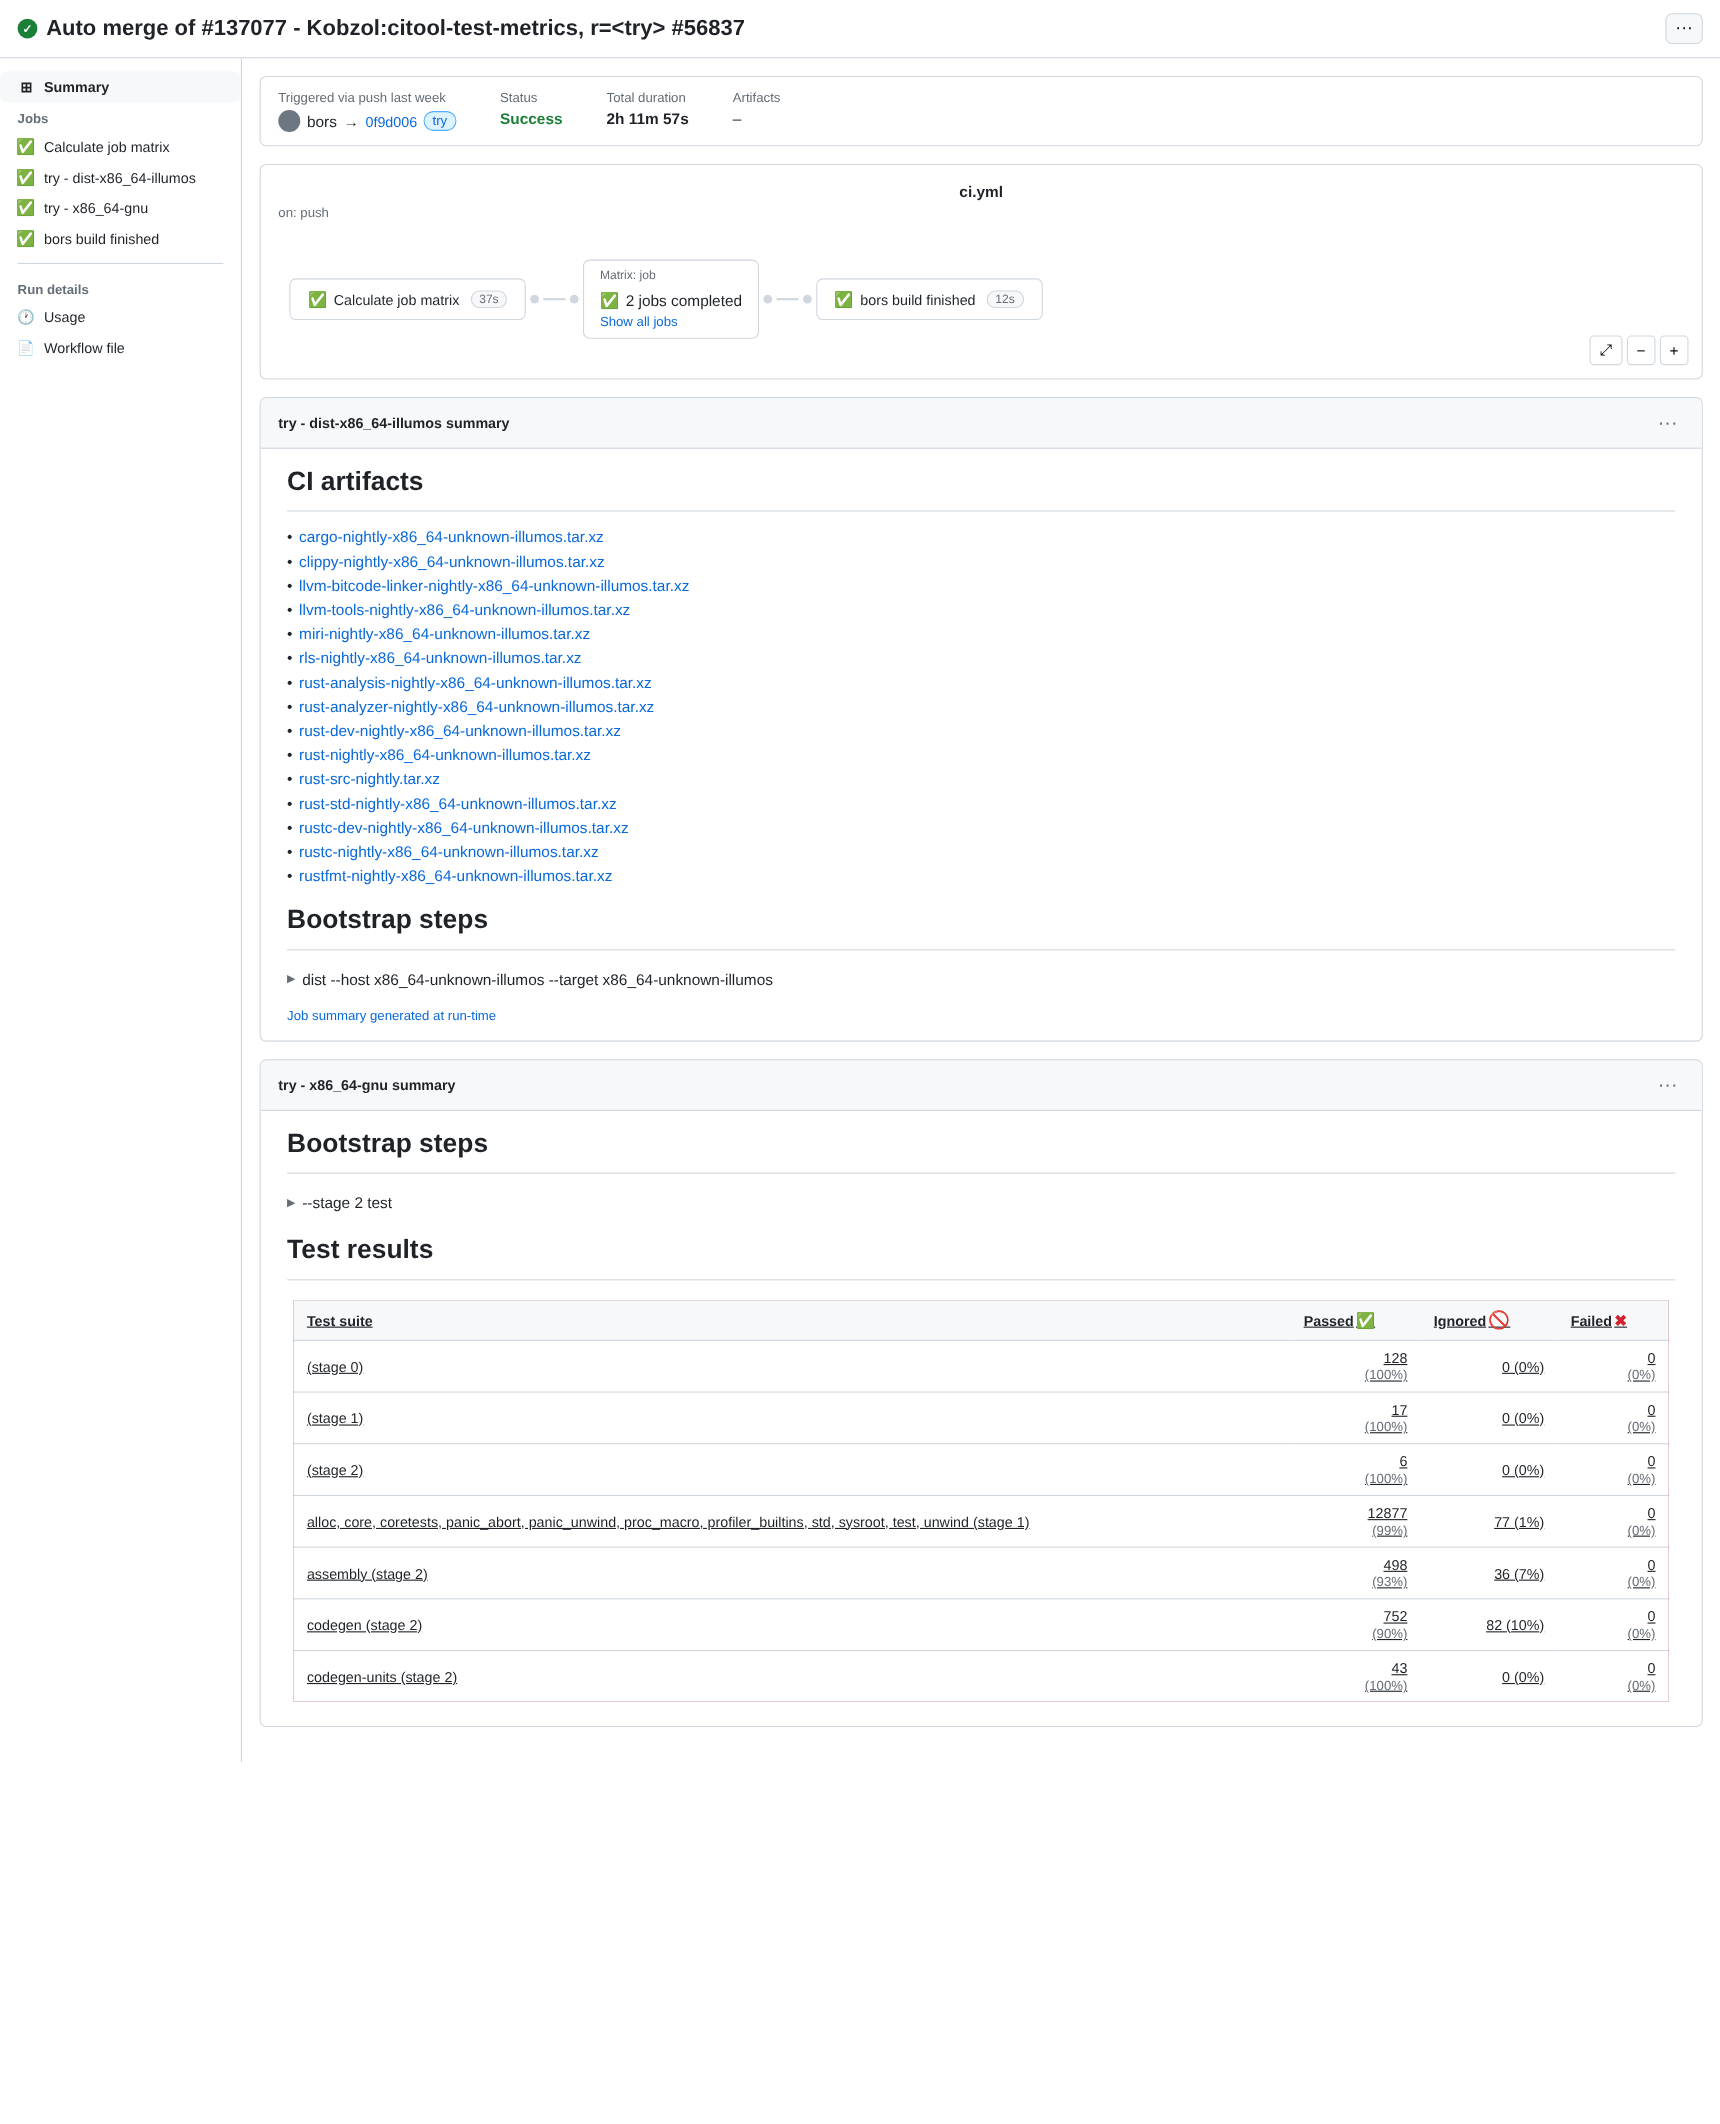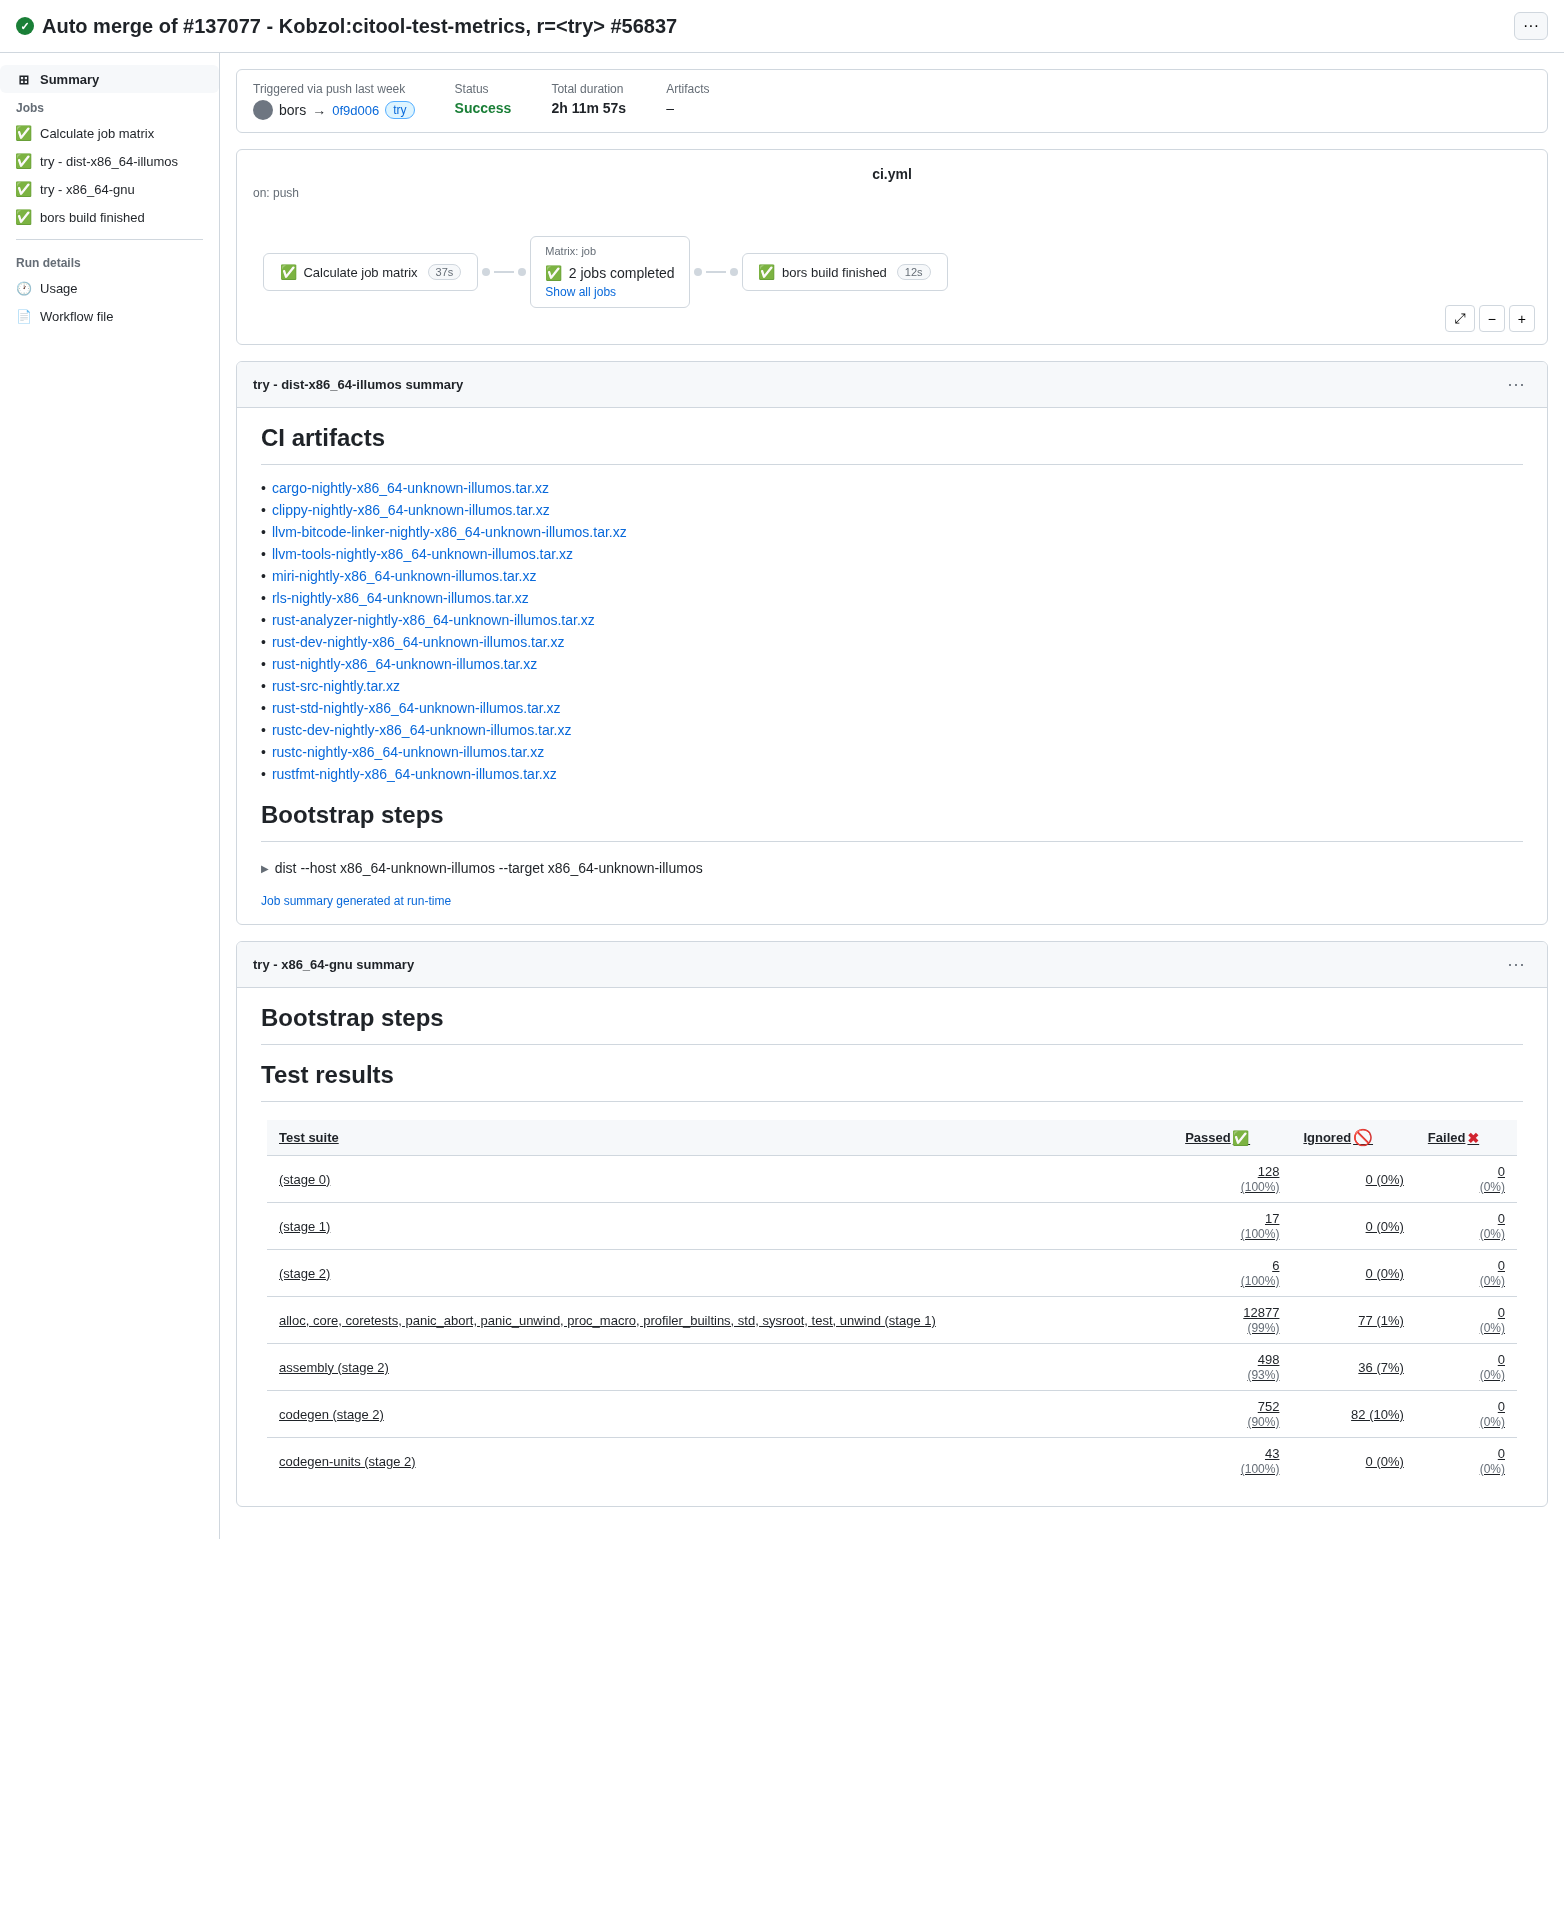--- a/index.html
+++ b/index.html
@@ -223,20 +223,23 @@
           <li>
               <a href="#">llvm-tools-nightly-x86_64-unknown-illumos.tar.xz</a>
             </li>
           <li>
               <a href="#">miri-nightly-x86_64-unknown-illumos.tar.xz</a>
             </li>
           <li>
               <a href="#">rls-nightly-x86_64-unknown-illumos.tar.xz</a>
             </li>
           <li>
+              <a href="#">rust-analysis-nightly-x86_64-unknown-illumos.tar.xz</a>
+            </li>
+          <li>
               <a href="#">rust-analyzer-nightly-x86_64-unknown-illumos.tar.xz</a>
             </li>
           <li>
               <a href="#">rust-dev-nightly-x86_64-unknown-illumos.tar.xz</a>
             </li>
           <li>
               <a href="#">rust-nightly-x86_64-unknown-illumos.tar.xz</a>
             </li>
           <li>
               <a href="#">rust-src-nightly.tar.xz</a>
@@ -265,20 +268,23 @@
     </div>
 
     <div class="summary-section">
       <div class="summary-section-header">
         <span>try - x86_64-gnu summary</span>
         <button class="more-options-btn">···</button>
       </div>
       <div class="summary-section-body">
         <h2 class="section-title">Bootstrap steps</h2>
         <hr class="divider">
+        <div class="bootstrap-item">
+          --stage 2 test
+        </div>
 
         <h2 class="section-title-sm">Test results</h2>
         <hr class="divider">
 
         <table class="test-results-table">
           <thead>
             <tr>
               <th>Test suite</th>
               <th class="right">
                 <div class="th-icon">

